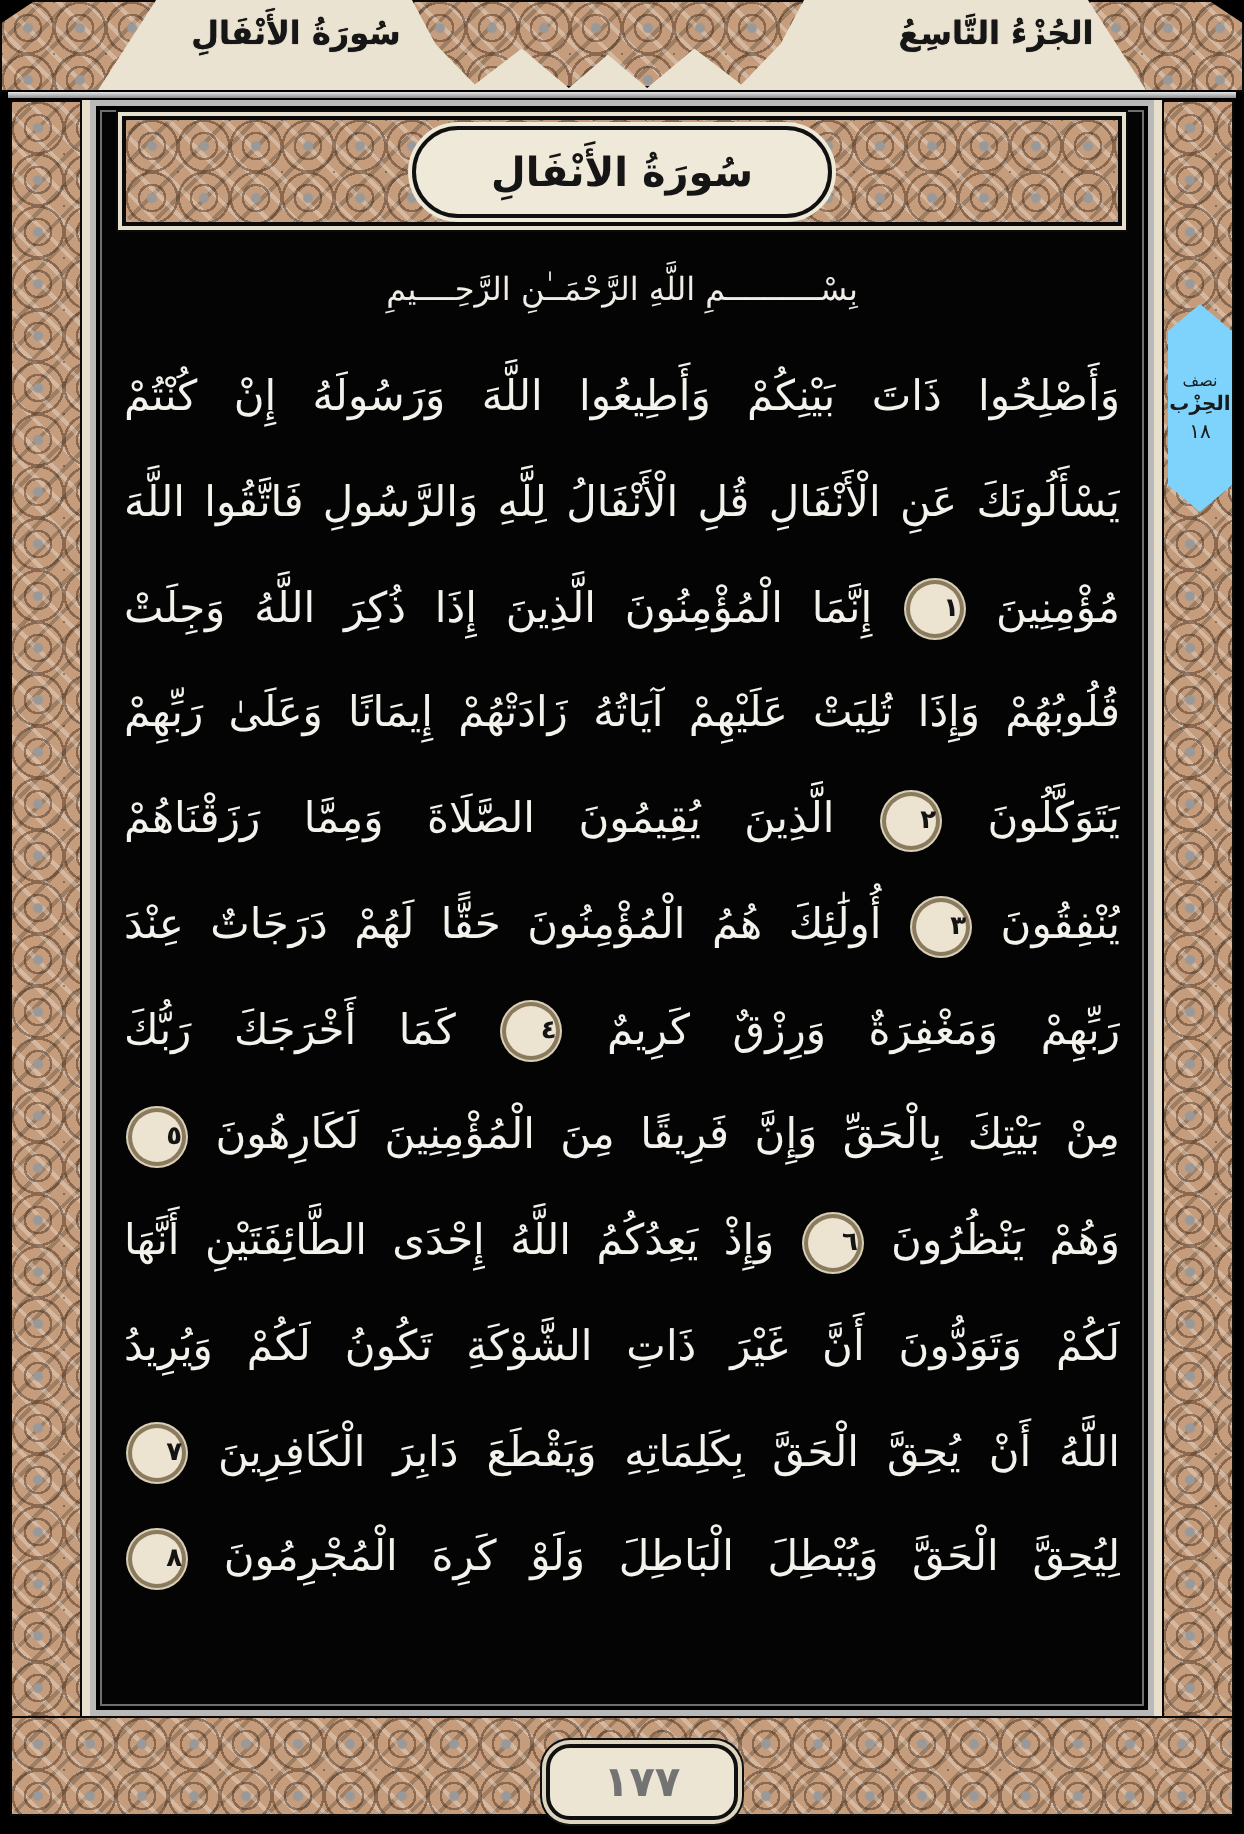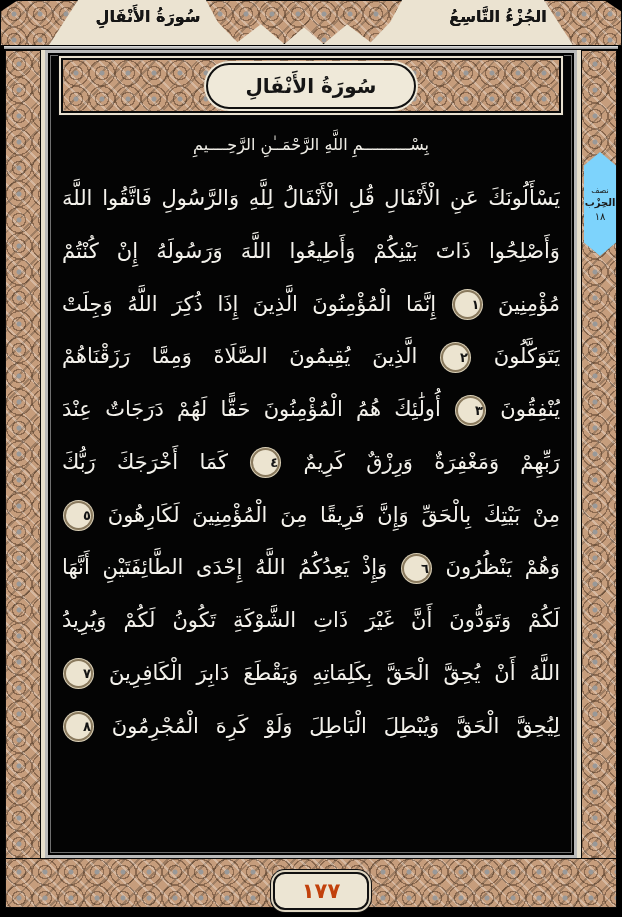--- a/index.html
+++ b/index.html
@@ -70,21 +70,21 @@
     display:flex;flex-direction:column;align-items:center;justify-content:center;
     color:#1a1a1a;text-align:left;}
   .hizb .h1{font-size:8px;line-height:10px;}
   .hizb .h2{font-size:10px;font-weight:bold;line-height:14px;}
   .hizb .h3{font-size:10px;font-weight:normal;line-height:13px;}
   
   .page-num{position:absolute;left:273px;top:872px;width:96px;height:38px;
     background:#ece5d3;border:2px solid #101010;border-radius:12px;box-sizing:border-box;
     box-shadow:0 0 0 2px #ded5c0,0 0 0 3px #101010;
     display:flex;align-items:center;justify-content:center;}
-  .page-num span{color:#c2410c;font-size:21px;font-weight:bold;letter-spacing:2px;}
+  .page-num span{color:#737373;font-size:21px;font-weight:bold;letter-spacing:2px;}
 </style>
 </head>
 <body>
 
 <div class="page">
 
   <div class="top-strip">
     <div class="ornament ts-orn-left"></div>
     <div class="ornament ts-orn-center"></div>
     <div class="ornament ts-orn-right"></div>
@@ -104,23 +104,24 @@
 
   <div class="ornament surah-banner">
     <div class="banner-cartouche">
       <span class="banner-title">سُورَةُ الأَنْفَالِ</span>
     </div>
   </div>
 
   <div class="bismillah">بِسْــــــــــمِ اللَّهِ الرَّحْمَــٰنِ الرَّحِــــيمِ</div>
 
   <div class="quran">
+      <div class="qline">وَأَصْلِحُوا ذَاتَ بَيْنِكُمْ وَأَطِيعُوا اللَّهَ وَرَسُولَهُ إِنْ كُنْتُمْ</div>
       <div class="qline">يَسْأَلُونَكَ عَنِ الْأَنْفَالِ قُلِ الْأَنْفَالُ لِلَّهِ وَالرَّسُولِ فَاتَّقُوا اللَّهَ</div>
-      <div class="qline">وَأَصْلِحُوا ذَاتَ بَيْنِكُمْ وَأَطِيعُوا اللَّهَ وَرَسُولَهُ إِنْ كُنْتُمْ</div>
       <div class="qline">مُؤْمِنِينَ <span class="ayah-badge">١</span> إِنَّمَا الْمُؤْمِنُونَ الَّذِينَ إِذَا ذُكِرَ اللَّهُ وَجِلَتْ</div>
+      <div class="qline">قُلُوبُهُمْ وَإِذَا تُلِيَتْ عَلَيْهِمْ آيَاتُهُ زَادَتْهُمْ إِيمَانًا وَعَلَىٰ رَبِّهِمْ</div>
       <div class="qline">يَتَوَكَّلُونَ <span class="ayah-badge">٢</span> الَّذِينَ يُقِيمُونَ الصَّلَاةَ وَمِمَّا رَزَقْنَاهُمْ</div>
       <div class="qline">يُنْفِقُونَ <span class="ayah-badge">٣</span> أُولَٰئِكَ هُمُ الْمُؤْمِنُونَ حَقًّا لَهُمْ دَرَجَاتٌ عِنْدَ</div>
       <div class="qline">رَبِّهِمْ وَمَغْفِرَةٌ وَرِزْقٌ كَرِيمٌ <span class="ayah-badge">٤</span> كَمَا أَخْرَجَكَ رَبُّكَ</div>
       <div class="qline">مِنْ بَيْتِكَ بِالْحَقِّ وَإِنَّ فَرِيقًا مِنَ الْمُؤْمِنِينَ لَكَارِهُونَ <span class="ayah-badge">٥</span></div>
       <div class="qline">وَهُمْ يَنْظُرُونَ <span class="ayah-badge">٦</span> وَإِذْ يَعِدُكُمُ اللَّهُ إِحْدَى الطَّائِفَتَيْنِ أَنَّهَا</div>
       <div class="qline">لَكُمْ وَتَوَدُّونَ أَنَّ غَيْرَ ذَاتِ الشَّوْكَةِ تَكُونُ لَكُمْ وَيُرِيدُ</div>
       <div class="qline">اللَّهُ أَنْ يُحِقَّ الْحَقَّ بِكَلِمَاتِهِ وَيَقْطَعَ دَابِرَ الْكَافِرِينَ <span class="ayah-badge">٧</span></div>
       <div class="qline">لِيُحِقَّ الْحَقَّ وَيُبْطِلَ الْبَاطِلَ وَلَوْ كَرِهَ الْمُجْرِمُونَ <span class="ayah-badge">٨</span></div>
     </div>
 

